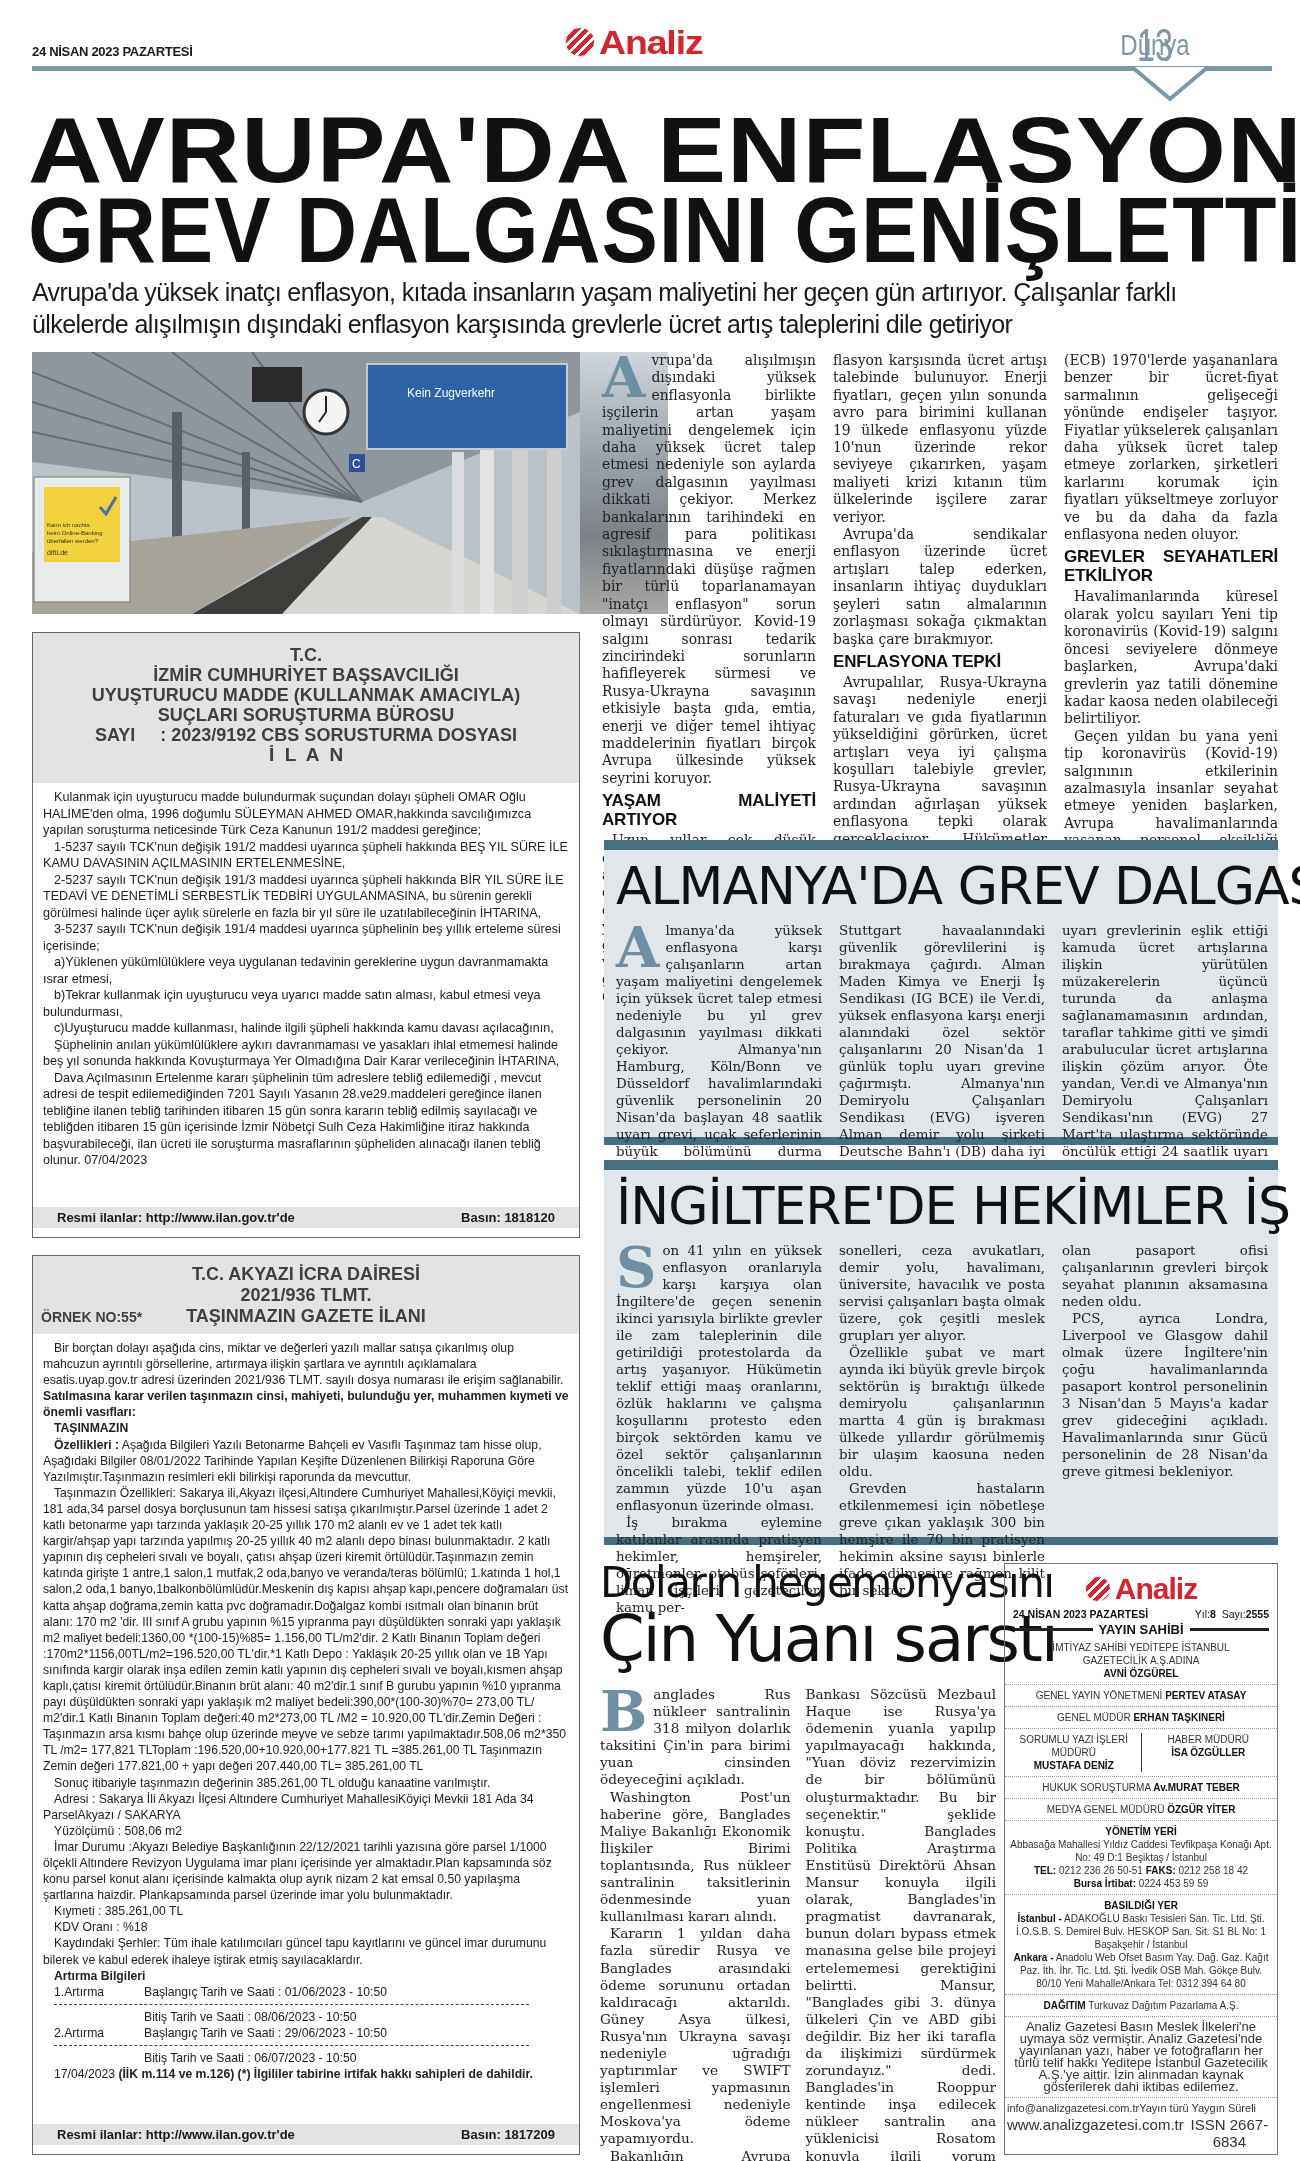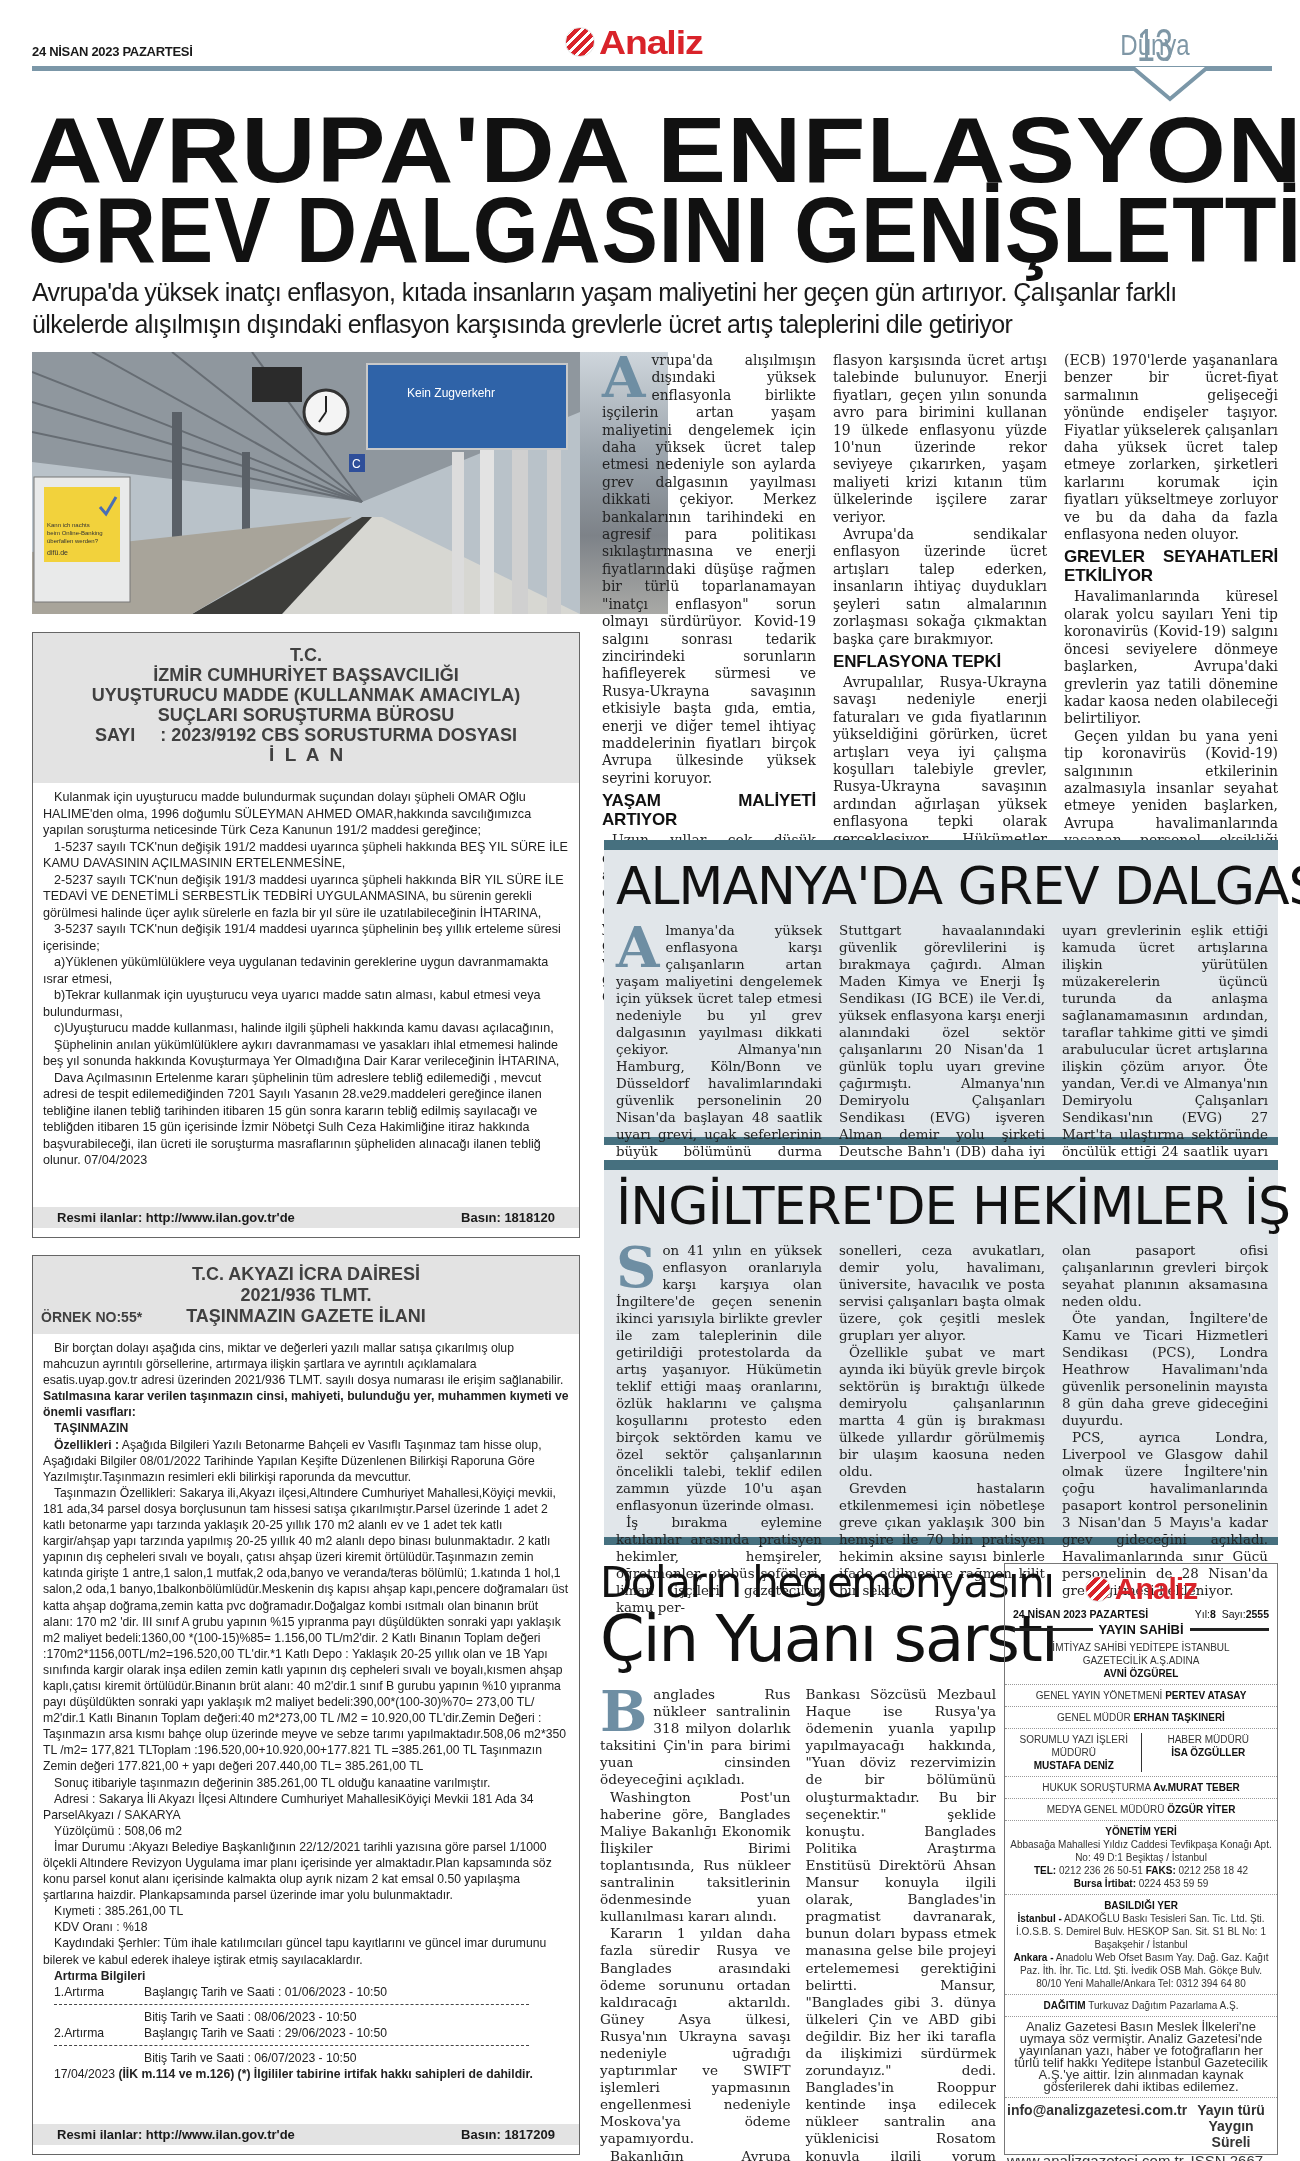--- a/index.html
+++ b/index.html
@@ -209,21 +209,20 @@
       <p class="first">on 41 yılın en yüksek enflasyon oranlarıyla karşı karşıya olan İngiltere'de geçen senenin ikinci yarısıyla birlikte grevler ile zam taleplerinin dile getirildiği protestolarda da artış yaşanıyor. Hükümetin teklif ettiği maaş oranlarını, özlük haklarını ve çalışma koşullarını protesto eden birçok sektörden kamu ve özel sektör çalışanlarının öncelikli talebi, teklif edilen zammın yüzde 10'u aşan enflasyonun üzerinde olması.</p>
       <p>İş bırakma eylemine katılanlar arasında pratisyen hekimler, hemşireler, öğretmenler, otobüs şoförleri, liman işçileri, gazeteciler, kamu per-</p>
     </div>
     <div class="col" style="font-size:13.4px; line-height:17px;">
       <p class="first">sonelleri, ceza avukatları, demir yolu, havalimanı, üniversite, havacılık ve posta servisi çalışanları başta olmak üzere, çok çeşitli meslek grupları yer alıyor.</p>
       <p>Özellikle şubat ve mart ayında iki büyük grevle birçok sektörün iş bıraktığı ülkede demiryolu çalışanlarının martta 4 gün iş bırakması ülkede yıllardır görülmemiş bir ulaşım kaosuna neden oldu.</p>
       <p>Grevden hastaların etkilenmemesi için nöbetleşe greve çıkan yaklaşık 300 bin hemşire ile 70 bin pratisyen hekimin aksine sayısı binlerle ifade edilmesine rağmen kilit bir sektör</p>
     </div>
     <div class="col" style="font-size:13.4px; line-height:17px;">
       <p class="first">olan pasaport ofisi çalışanlarının grevleri birçok seyahat planının aksamasına neden oldu.</p>
-      <p>Öte yandan, İngiltere'de Kamu ve Ticari Hizmetleri Sendikası (PCS), Londra Heathrow Havalimanı'nda güvenlik personelinin mayısta 8 gün daha greve gideceğini duyurdu.</p>
       <p>PCS, ayrıca Londra, Liverpool ve Glasgow dahil olmak üzere İngiltere'nin çoğu havalimanlarında pasaport kontrol personelinin 3 Nisan'dan 5 Mayıs'a kadar grev gideceğini açıkladı. Havalimanlarında sınır Gücü personelinin de 28 Nisan'da greve gitmesi bekleniyor.</p>
     </div>
   </div>
 </div>
 
 <div class="abs" style="left:600px; top:1560px; width:396px;">
   <div style="font:42px 'DejaVu Sans', sans-serif; line-height:46px; letter-spacing:-1.5px; color:#111; white-space:nowrap;">Doların hegemonyasını</div>
   <div style="font:64px 'DejaVu Sans', sans-serif; line-height:66px; letter-spacing:-2px; color:#111; white-space:nowrap;">Çin Yuanı sarstı</div>
   <div class="cols" style="margin-top:14px; gap:15px;">
     <div class="col" style="font-size:13.6px; line-height:17.1px;">
@@ -272,21 +271,21 @@
     <div><b>TEL:</b> <span>0212 236 26 50-51</span> <b>FAKS:</b> <span>0212 258 18 42</span></div>
     <div><b>Bursa İrtibat:</b> <span>0224 453 59 59</span></div>
   </div>
   <div class="row">
     <b>BASILDIĞI YER</b>
     <div><b>İstanbul -</b> <span>ADAKOĞLU Baskı Tesisleri San. Tic. Ltd. Şti. İ.O.S.B. S. Demirel Bulv. HESKOP San. Sit. S1 BL No: 1 Başakşehir / İstanbul</span></div>
     <div><b>Ankara -</b> <span>Anadolu Web Ofset Basım Yay. Dağ. Gaz. Kağıt Paz. İth. İhr. Tic. Ltd. Şti. İvedik OSB Mah. Gökçe Bulv. 80/10 Yeni Mahalle/Ankara Tel: 0312 394 64 80</span></div>
   </div>
   <div class="row"><b>DAĞITIM</b> <span>Turkuvaz Dağıtım Pazarlama A.Ş.</span></div>
   <div class="row" style="font-size:13px; line-height:12px;">Analiz Gazetesi Basın Meslek İlkeleri'ne uymaya söz vermiştir. Analiz Gazetesi'nde yayınlanan yazı, haber ve fotoğrafların her türlü telif hakkı Yeditepe İstanbul Gazetecilik A.Ş.'ye aittir. İzin alınmadan kaynak gösterilerek dahi iktibas edilemez.</div>
-  <div style="display:flex; justify-content:center; font-size:14px; padding:4px 2px 0;font-weight:bold;">
+  <div style="display:flex; justify-content:flex-start; font-size:11px; padding:4px 2px 0;">
     <span>info@analizgazetesi.com.tr</span>
     <span>Yayın türü Yaygın Süreli</span>
   </div>
   <div style="display:flex; justify-content:flex-start; font-size:15px; padding:2px 2px;">
     <span>www.analizgazetesi.com.tr</span>
     <span>ISSN 2667-6834</span>
   </div>
 </div>
 
 </body></html>

